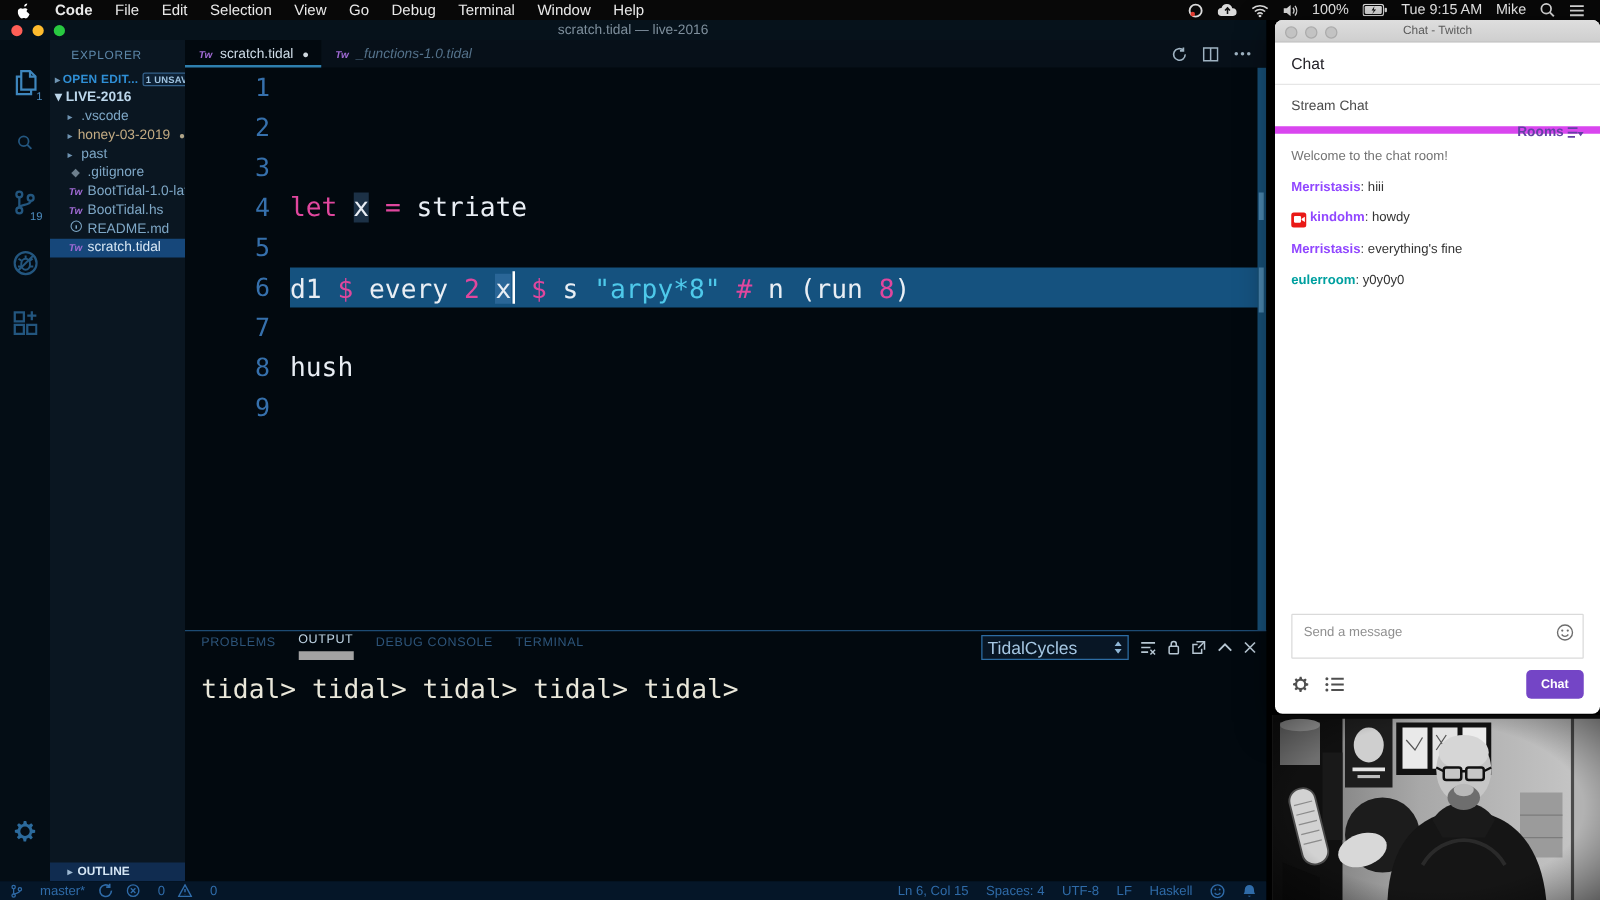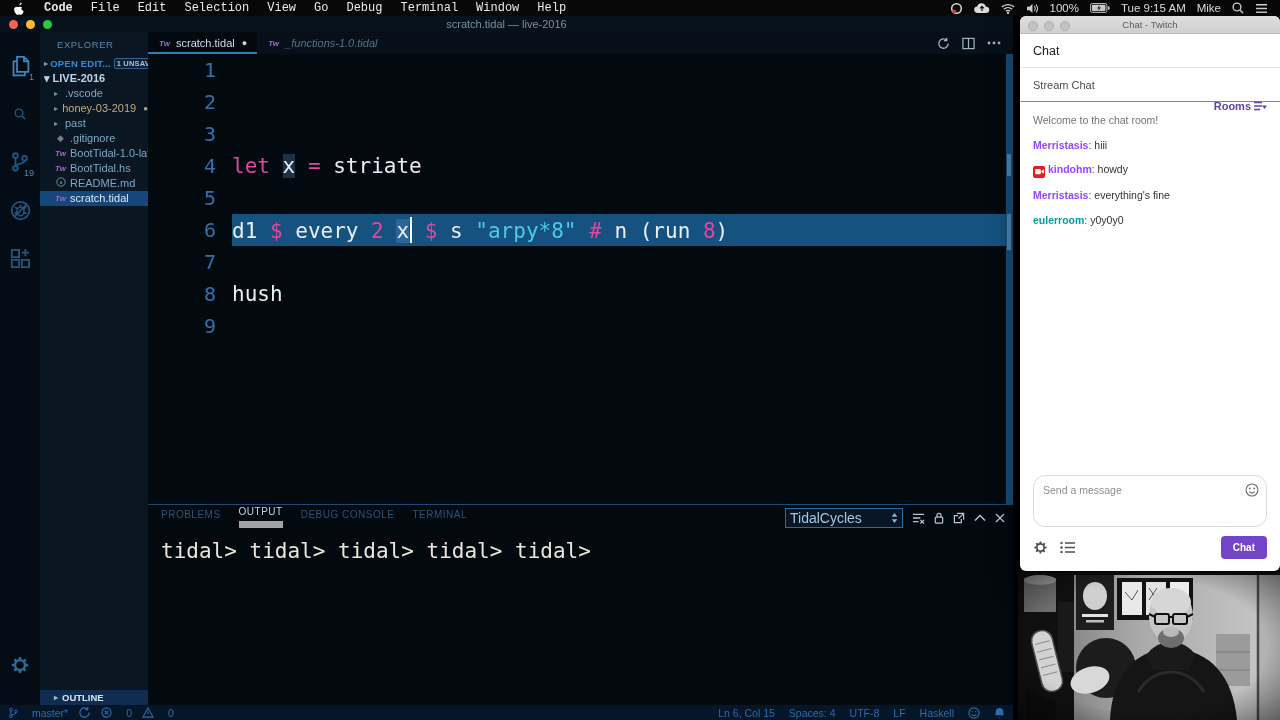--- a/index.html
+++ b/index.html
@@ -6,21 +6,21 @@
   #screen{position:relative;width:1280px;height:720px;background:#000;overflow:hidden;
     font-family:"Liberation Sans",sans-serif;-webkit-font-smoothing:antialiased;}
   .mono{font-family:"DejaVu Sans Mono",monospace;}
   .ic{display:inline-flex;align-items:center;justify-content:center;}
   .ic svg{display:block;}
 
   
   .menubar{position:absolute;left:0;top:0;width:1280px;height:16px;background:#080808;
     display:flex;align-items:center;color:#e9e9e9;font-size:12px;}
   .menus{display:flex;align-items:center;height:100%;}
-  .menu-item{padding:0 9px;line-height:16px;cursor:default;font-family:Liberation Mono, monospace;}
+  .menu-item{padding:0 9px;line-height:16px;cursor:default;}
   .menu-item.app{font-weight:bold;}
   .apple{padding:0 10px 0 14px;color:#fff;}
   .mb-status{margin-left:auto;display:flex;align-items:center;gap:11px;padding-right:12px;font-size:11.5px;}
   .mb-status .ic{color:#dadada;}
   .mb-txt{color:#ececec;}
 
   
   .vscode{position:absolute;left:0;top:16px;width:1013px;height:704px;background:#02090f;}
   .vs-titlebar{position:absolute;left:0;top:0;right:0;height:16px;background:#06121b;
     display:flex;align-items:center;justify-content:center;font-size:11px;color:#7e8f9c;}
@@ -105,30 +105,30 @@
     border-radius:6px;box-shadow:0 8px 30px rgba(0,0,0,.6);display:flex;flex-direction:column;overflow:hidden;}
   .tw-titlebar{height:17px;background:linear-gradient(#dedede,#cfcfcf);position:relative;
     display:flex;align-items:center;justify-content:center;font-size:9.5px;color:#5a5a5a;border-bottom:1px solid #b9b9b9;}
   .tw-lights{position:absolute;left:8px;top:5px;display:flex;gap:6px;}
   .tw-light{width:8px;height:8px;border-radius:50%;background:#c3c3c3;border:.5px solid #ababab;}
   .tw-urlbar{height:19px;background:#fbfbfb;border-bottom:1px solid #d6d6d6;display:flex;align-items:center;
     padding:0 8px;gap:5px;font-size:10.5px;color:#3c3c3c;}
   .tw-urlbar .url{flex:1;white-space:nowrap;overflow:hidden;}
   .tw-urlbar .ic{color:#707070;}
   .tw-chat-header{padding:10px 13px 9px;font-size:12.5px;color:#232127;border-bottom:1px solid #e6e6e6;}
-  .tw-streamrow{height:33px;display:flex;align-items:center;padding:0 13px;border-bottom:1px solid #d946ef;
+  .tw-streamrow{height:33px;display:flex;align-items:center;padding:0 13px;border-bottom:6px solid #d946ef;
     font-size:11px;color:#4b4b4b;}
   .tw-rooms{margin-left:auto;display:flex;align-items:center;gap:3px;color:#6441a4;font-weight:bold;cursor:pointer;margin-top:43px;}
   .tw-messages{flex:1;padding:12px 13px;font-size:10.5px;color:#737373;overflow:hidden;}
   .msg{margin-bottom:11.5px;line-height:13px;}
   .msg .user{font-weight:bold;}
   .msg .badge{display:inline-flex;width:12px;height:12px;background:#e91916;border-radius:2px;
     align-items:center;justify-content:center;vertical-align:-2px;margin-right:3px;}
   .tw-input-wrap{padding:0 13px;}
-  .tw-input{position:relative;border:1px solid #dadada;border-radius:12px;height:52px;
+  .tw-input{position:relative;border:1px solid #dadada;border-radius:1px;height:36px;
     font-size:10.5px;color:#8f8f8f;padding:8px 26px 0 9px;box-sizing:border-box;cursor:text;}
   .tw-smiley{position:absolute;right:7px;top:7px;color:#6d6d6d;cursor:pointer;}
   .tw-bottomrow{display:flex;align-items:center;padding:9px 13px 12px;gap:12px;}
   .tw-bottomrow .ic{color:#4f4f4f;cursor:pointer;}
   .tw-chat-btn{margin-left:auto;background:#7445c6;color:#fff;font-size:10px;font-weight:bold;
     border:none;border-radius:4px;padding:6px 12px;cursor:pointer;font-family:inherit;}
 
   
   .webcam{position:absolute;left:1018px;top:572px;width:262px;height:148px;background:#111;overflow:hidden;}
   .webcam svg{display:block;}

